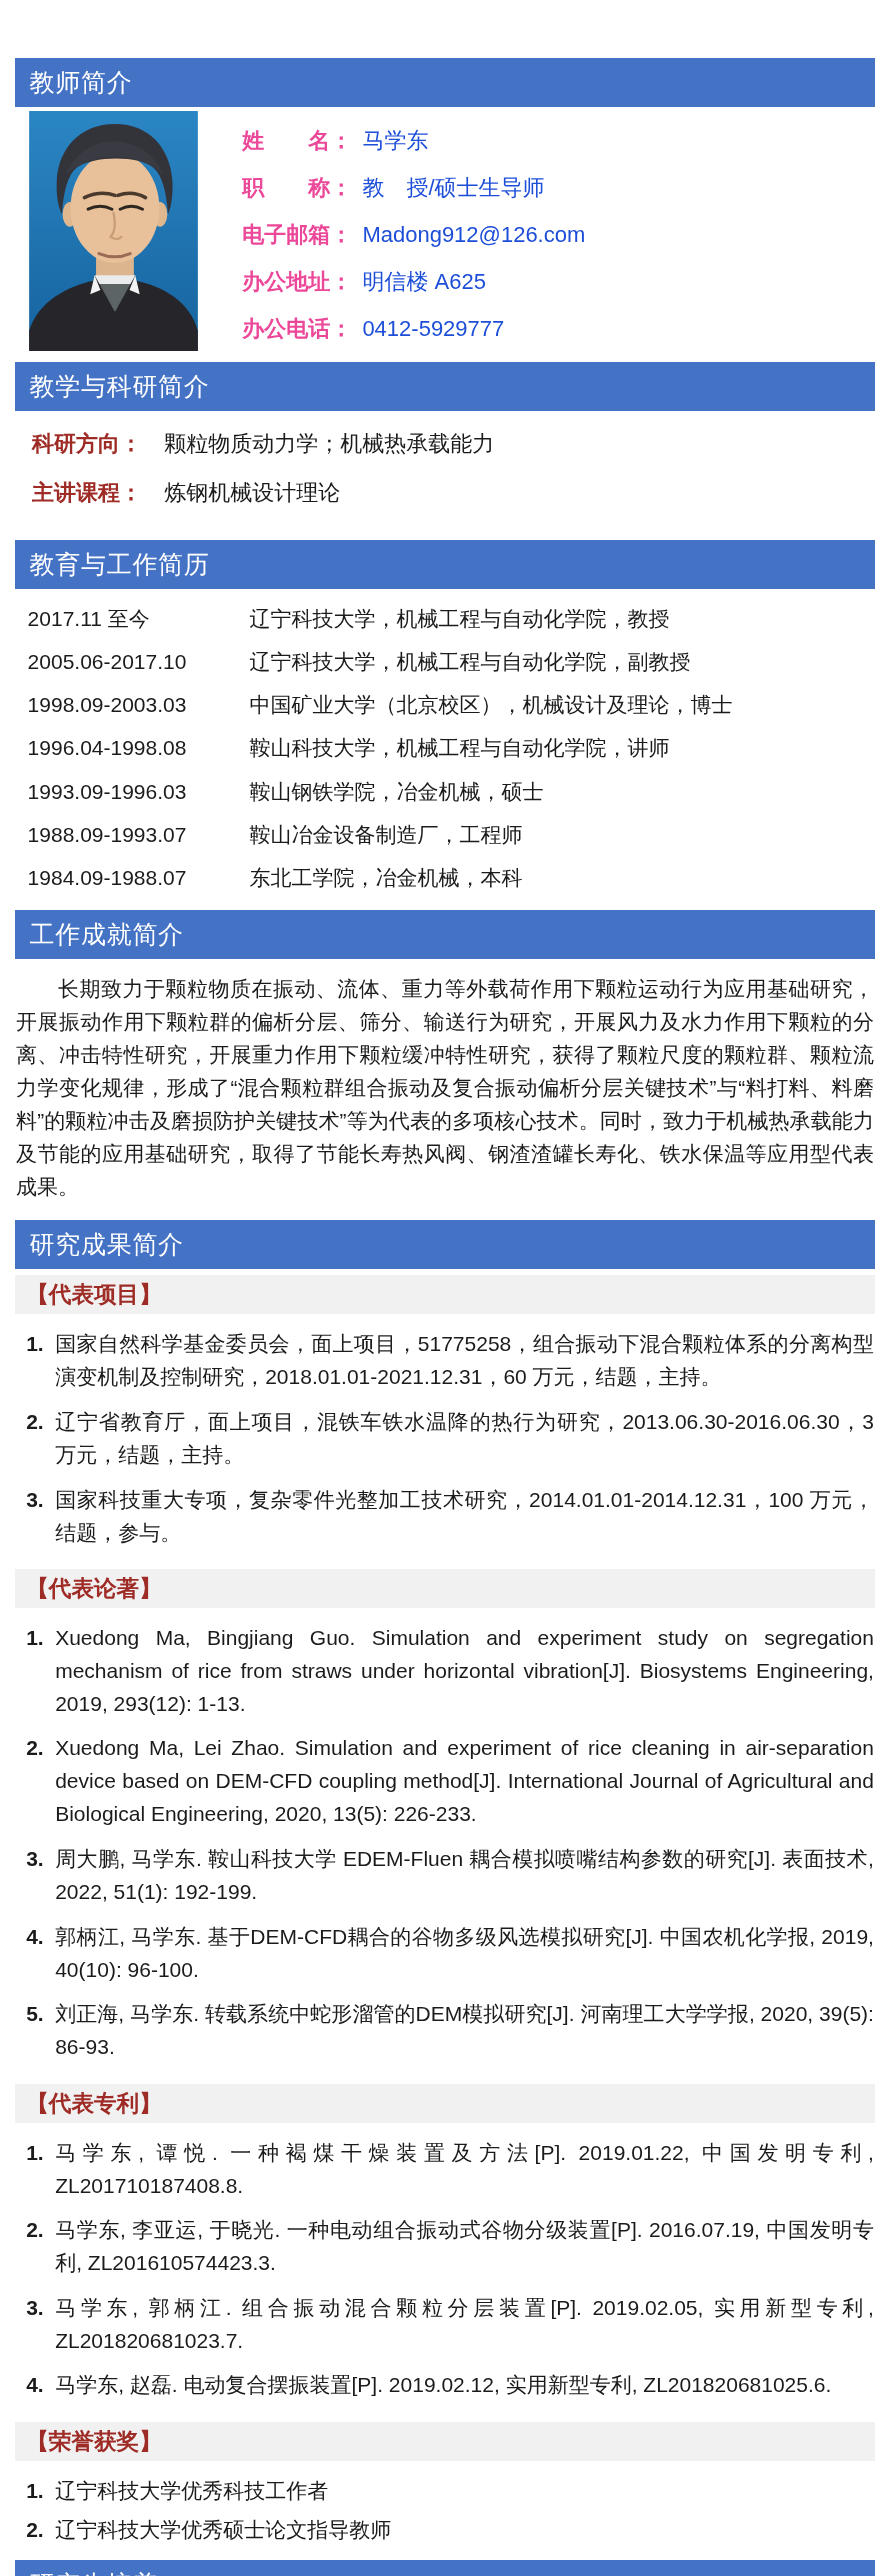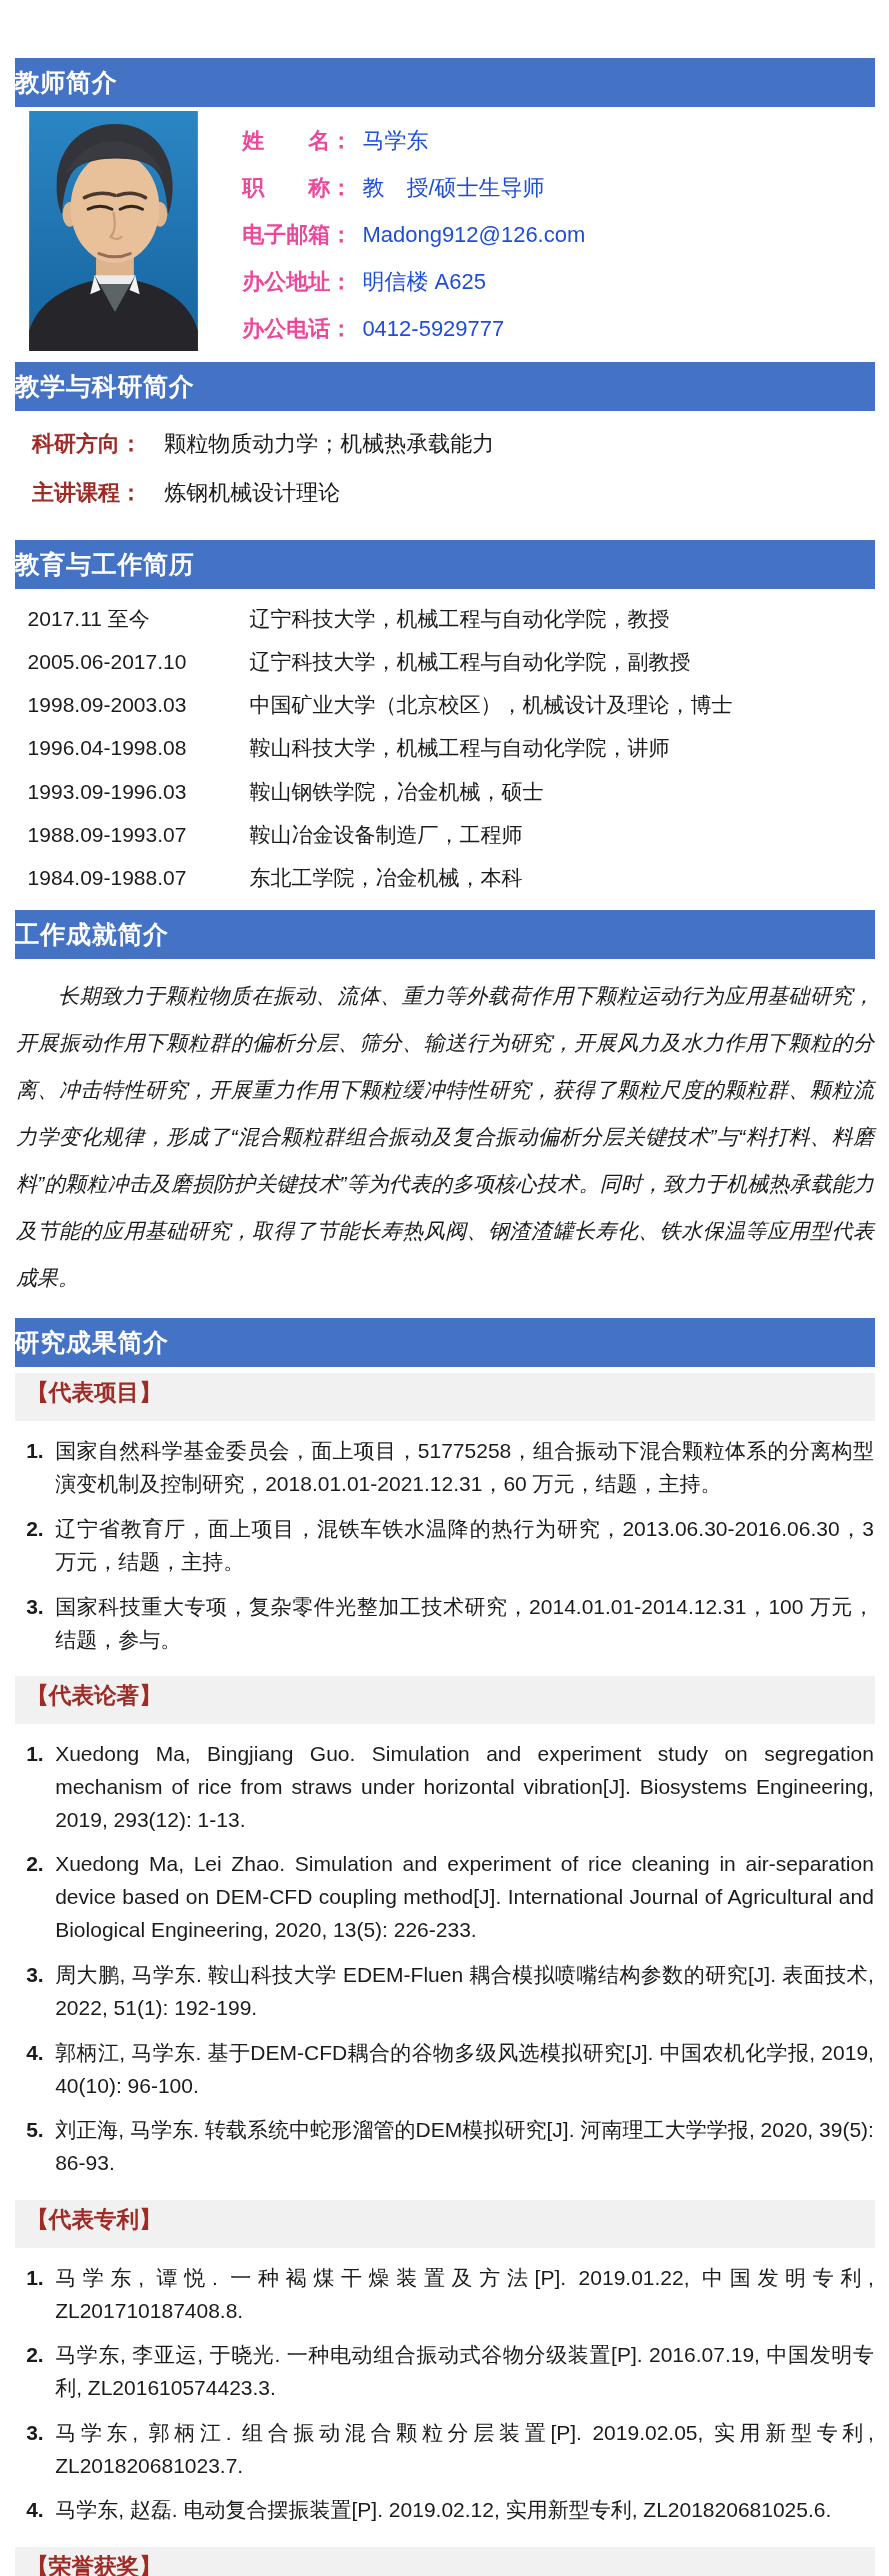--- a/index.html
+++ b/index.html
@@ -2,22 +2,22 @@
 <html style="font-size:11.6px"><head>
 <meta charset="utf-8">
 <style>
   html,body{margin:0;padding:0;background:#ffffff;}
   .page{
     width:890px;min-height:2576px;margin:0 auto;background:#ffffff;
     font-family:"Liberation Sans","DejaVu Sans",sans-serif;color:#1b1b1b;
     box-sizing:border-box;padding:58px 14.6px 22px 14.6px;
   }
   .section-bar{
-    background:#4472C4;color:#ffffff;font-weight:bold;font-size:25px;
-    height:49px;line-height:49px;padding-left:0;letter-spacing:0.7px;
+    background:#4472C4;color:#ffffff;font-weight:normal;font-size:25px;
+    height:49px;line-height:49px;padding-left:15px;letter-spacing:0.7px;
   }
   
   .profile-row{display:flex;align-items:flex-start;padding:4.4px 0 10.2px 14.6px;}
   .photo-wrap{width:169px;height:240px;flex:0 0 auto;margin-top:0;}
   .photo-wrap svg{display:block;width:169px;height:240px;}
   .fields{margin-left:44px;padding-top:5.8px;}
   .field-row{display:flex;align-items:center;height:47px;font-size:22px;}
   .field-label{color:#ec4899;font-weight:bold;white-space:pre;}
   .field-value{margin-left:10.2px;color:#1d4ed8;white-space:pre;}
   
@@ -25,28 +25,27 @@
   .teach-row{font-size:22px;margin:7.3px 0 19px 0;}
   .teach-label{color:#9E2B25;font-weight:bold;}
   .teach-value{margin-left:16px;}
   
   .resume-block{padding:13px 0 5.8px 13px;}
   .resume-row{display:flex;font-size:21px;line-height:33px;margin-bottom:10.2px;}
   .resume-period{width:222px;flex:0 0 auto;}
   .resume-detail{flex:1;}
   
   .achieve-par{
-    font-size:21px;line-height:47px;text-align:justify;margin:13px 1.5px 17.5px 1.5px;
+    font-size:21px;line-height:33px;text-align:justify;margin:13px 1.5px 17.5px 1.5px;
     text-indent:2em;
-    font-style:italic;
   }
   
   .band{
     background:#F1F1F1;color:#9E2B25;font-weight:bold;font-size:22.6px;
-    height:48px;line-height:39px;padding-left:11.6px;margin:5.8px 0 4.4px 0;
+    height:39px;line-height:39px;padding-left:11.6px;margin:5.8px 0 4.4px 0;
   }
   
   .nlist{padding:8.7px 1.5px 2.9px 11.6px;}
   .nitem{display:flex;font-size:21px;line-height:33px;margin-bottom:11.6px;}
   .nitem .num{font-weight:bold;width:29px;flex:0 0 auto;}
   .nitem .txt{flex:1;text-align:justify;}
   .jname{font-weight:normal;}
 </style>
 </head>
 <body>

